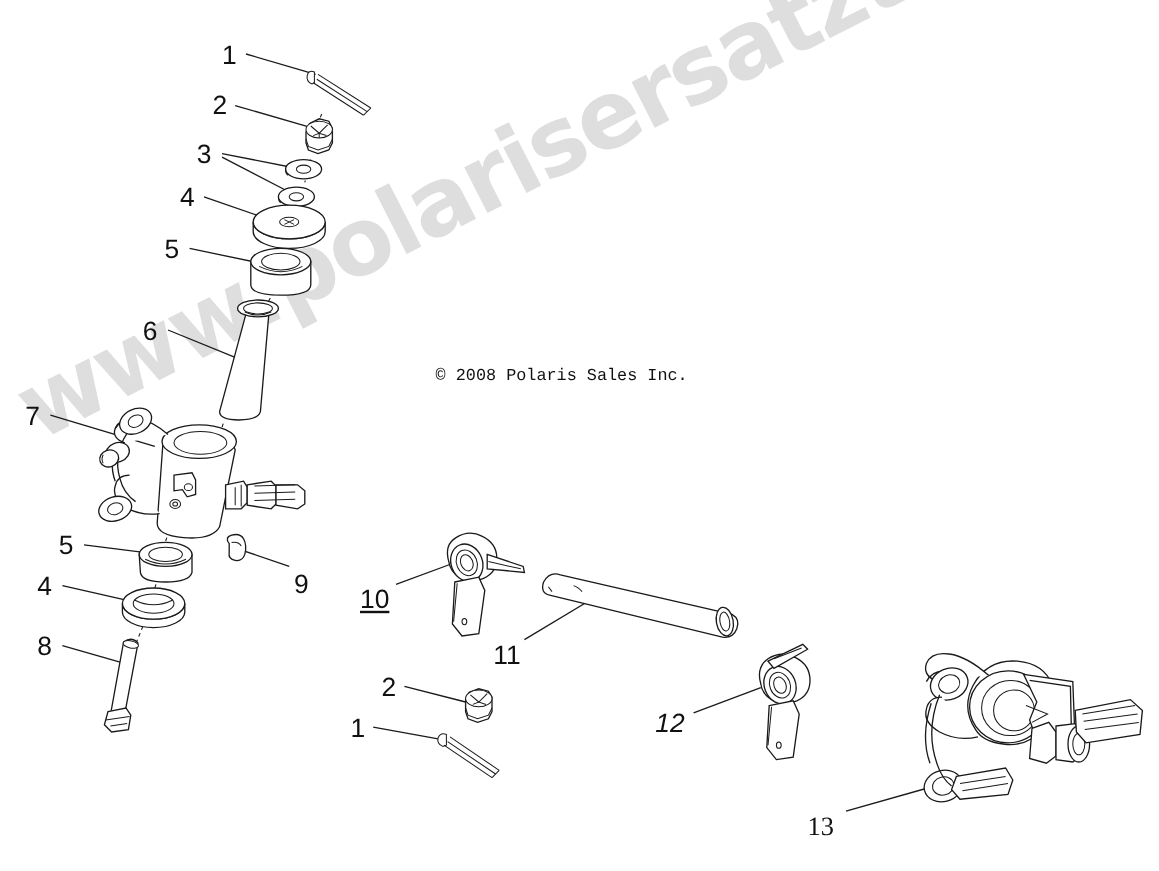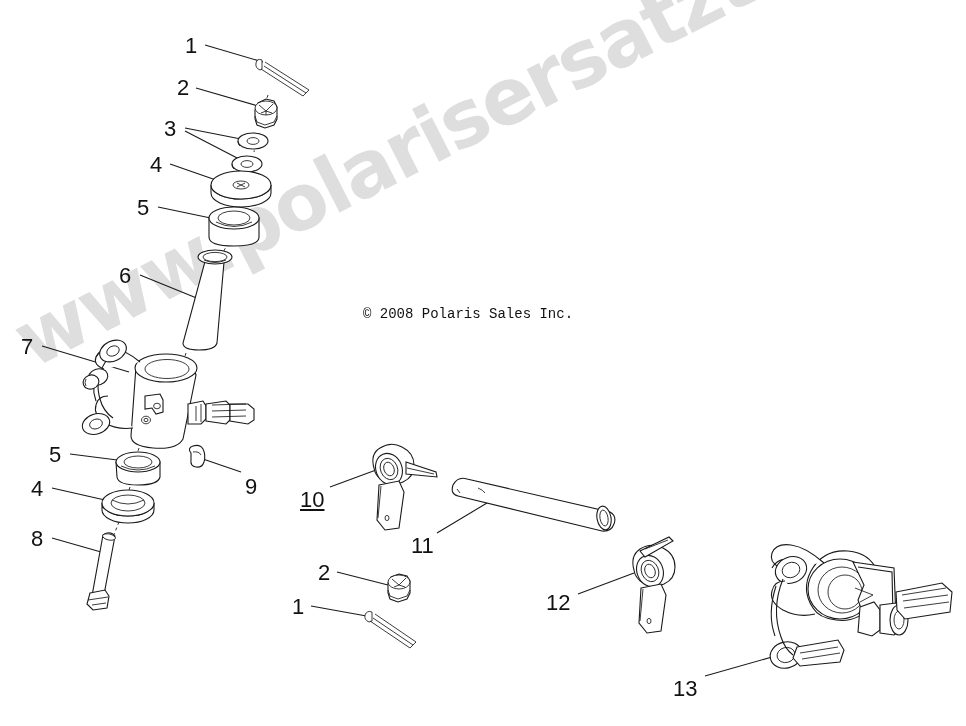--- a/index.html
+++ b/index.html
@@ -325,16 +325,16 @@
   <div class="callout-label" style="left:119px; top:265px;">6</div>
   <div class="callout-label" style="left:21px;  top:336px;">7</div>
   <div class="callout-label" style="left:49px;  top:444px;">5</div>
   <div class="callout-label" style="left:31px;  top:478px;">4</div>
   <div class="callout-label" style="left:31px;  top:528px;">8</div>
   <div class="callout-label" style="left:245px; top:476px;">9</div>
   <div class="callout-label" style="left:300px; top:489px;text-decoration:underline;">10</div>
   <div class="callout-label" style="left:411px; top:535px;">11</div>
   <div class="callout-label" style="left:318px; top:562px;">2</div>
   <div class="callout-label" style="left:292px; top:596px;">1</div>
-  <div class="callout-label" style="left:546px; top:592px;">12</div>
-  <div class="callout-label" style="left:673px; top:678px;">13</div>
+  <div class="callout-label" style="left:546px; top:592px;font-style:italic;">12</div>
+  <div class="callout-label" style="left:673px; top:678px;font-family:Liberation Serif, serif;">13</div>
 
 </div>
 
 </body></html>

